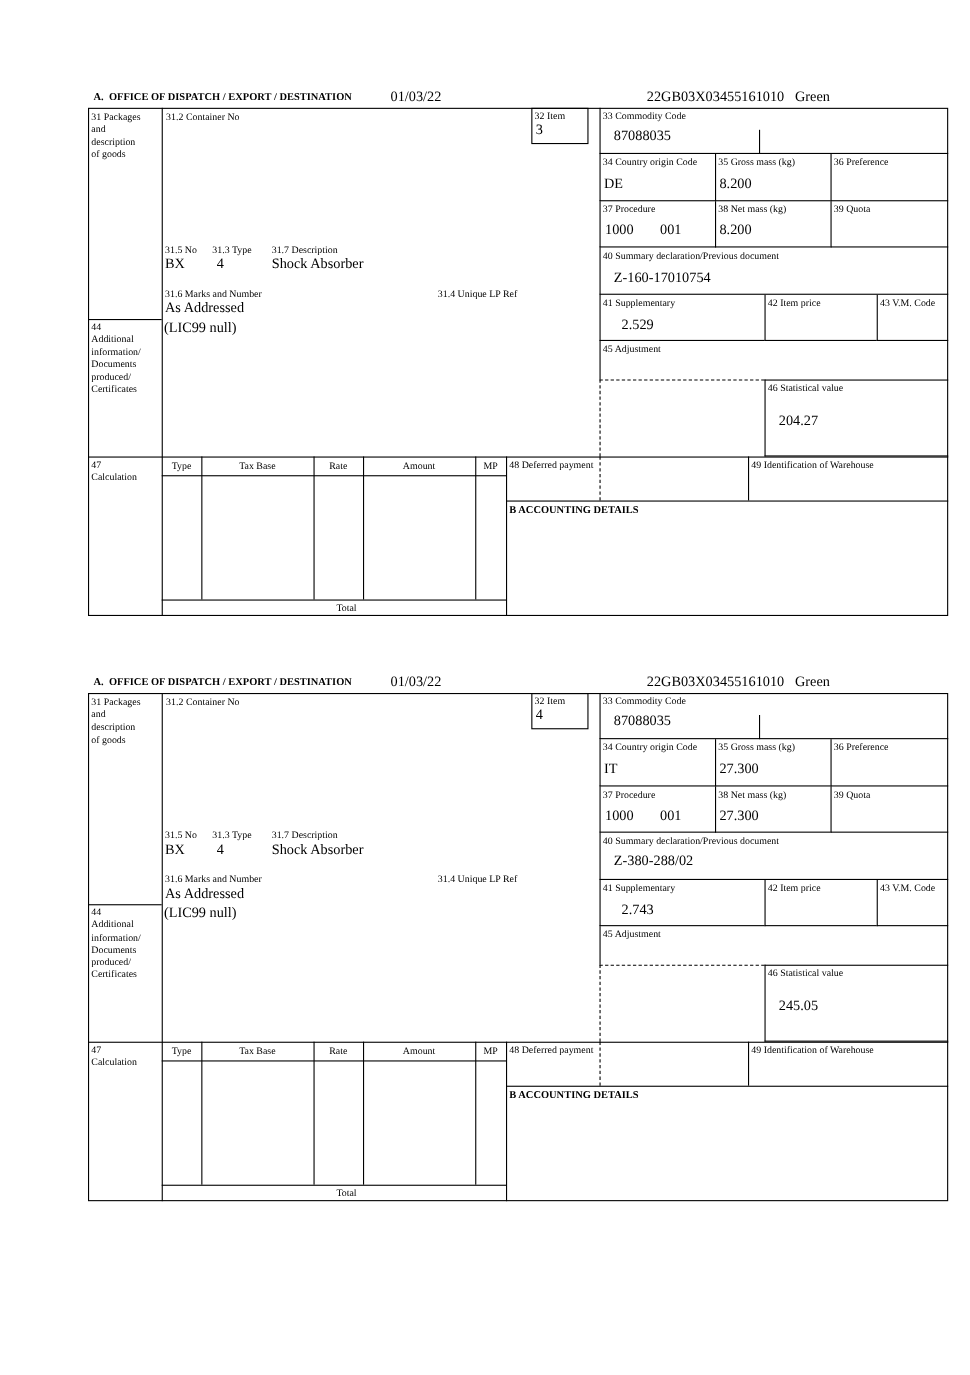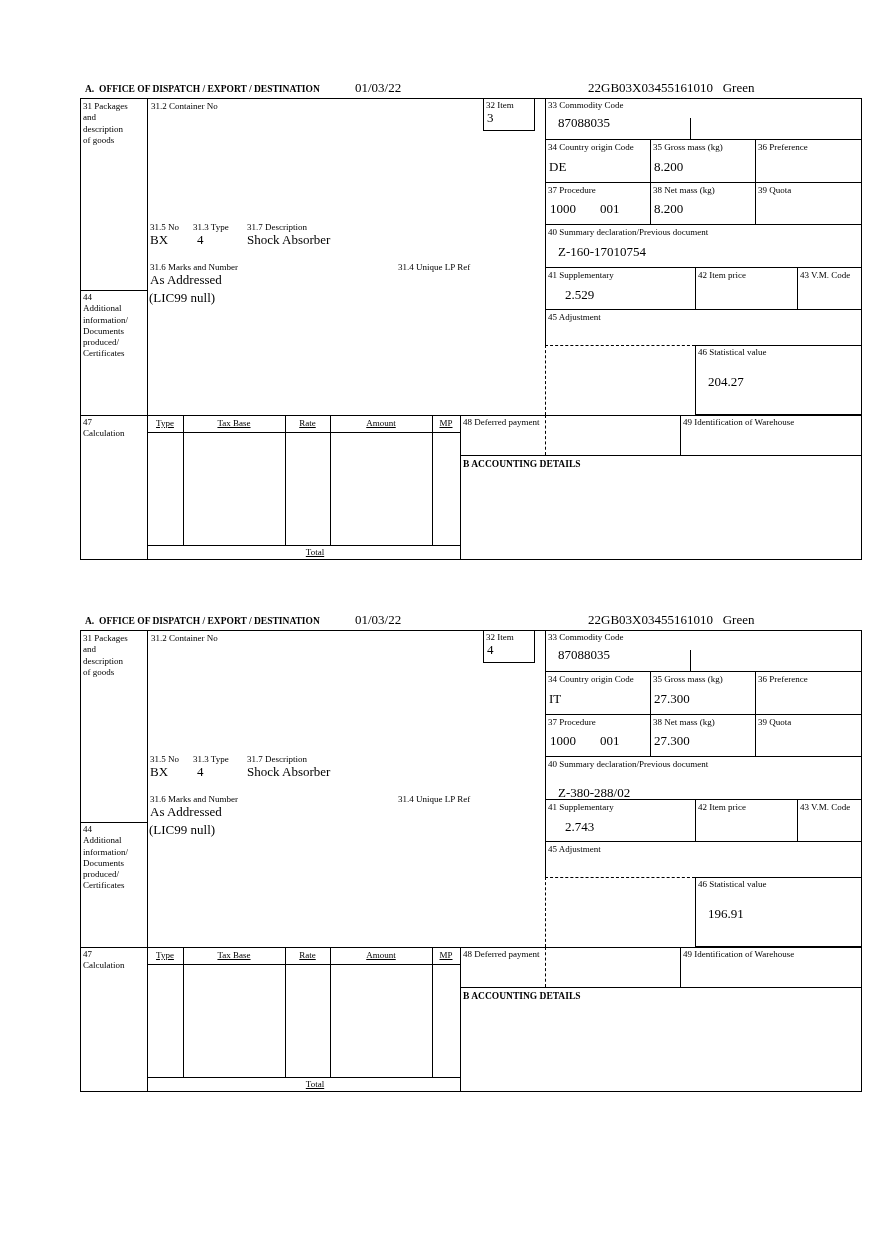--- a/index.html
+++ b/index.html
@@ -9,21 +9,21 @@
     font-family:"Liberation Serif", serif; color:#000;
     overflow:hidden;
   }
   .sec { position:absolute; left:80px; width:783px; height:481px; }
   .abs { position:absolute; }
   .lbl { font-size:9px; line-height:1.25; white-space:nowrap; }
   .val { font-size:13px; line-height:1.15; white-space:nowrap; }
   .bold { font-weight:bold; }
   .pre { white-space:pre-line; }
   .ps  { white-space:pre; }
-  .ctr { text-align:center;text-decoration:underline; }
+  .ctr { text-align:center; }
   .bx  { position:absolute; border:1px solid #000; }
   .blbb{ position:absolute; border-left:1px solid #000; border-bottom:1px solid #000; }
   .bl  { position:absolute; border-left:1px solid #000; }
   .bt  { position:absolute; border-top:1px solid #000; }
   .dlt { position:absolute; border-left:1px dashed #000; border-top:1px dashed #000; }
   .dl  { position:absolute; border-left:1px dashed #000; }
 </style>
 </head>
 <body>
 
@@ -193,21 +193,21 @@
 
   <div class="abs lbl" style="left:70px;top:142px">31.5 No</div>
   <div class="abs lbl" style="left:113px;top:142px">31.3 Type</div>
   <div class="abs lbl" style="left:167px;top:142px">31.7 Description</div>
   <div class="abs val" style="left:70px;top:153px">BX</div>
   <div class="abs val" style="left:117px;top:153px">4</div>
   <div class="abs val" style="left:167px;top:153px">Shock Absorber</div>
 
   <div class="blbb" style="left:465px;top:145px;width:317px;height:43px"></div>
   <div class="abs lbl" style="left:468px;top:147px">40 Summary declaration/Previous document</div>
-  <div class="abs val" style="left:478px;top:174px">Z-380-288/02</div>
+  <div class="abs val" style="left:478px;top:163px">Z-380-288/02</div>
 
   <div class="abs lbl" style="left:70px;top:182px">31.6 Marks and Number</div>
   <div class="abs lbl" style="left:318px;top:182px">31.4 Unique LP Ref</div>
   <div class="abs val" style="left:70px;top:193px">As Addressed</div>
 
   <div class="blbb" style="left:465px;top:188px;width:150px;height:42px"></div>
   <div class="abs lbl" style="left:468px;top:190px">41 Supplementary</div>
   <div class="abs val" style="left:485px;top:208px">2.743</div>
 
   <div class="blbb" style="left:615px;top:188px;width:102px;height:42px"></div>
@@ -225,21 +225,21 @@
   <div class="abs val" style="left:69px;top:211px">(LIC99 null)</div>
 
   <div class="bl" style="left:465px;top:230px;height:35px"></div>
   <div class="abs lbl" style="left:468px;top:232px">45 Adjustment</div>
 
   <div class="dlt" style="left:465px;top:265px;width:150px;height:70px"></div>
   <div class="dl" style="left:465px;top:335px;height:40px"></div>
 
   <div class="abs" style="left:615px;top:265px;width:167px;height:70px;border-left:1px solid #000;border-top:1px solid #000;border-bottom:1px solid #000"></div>
   <div class="abs lbl" style="left:618px;top:267px">46 Statistical value</div>
-  <div class="abs val" style="left:628px;top:295px">196.91</div>
+  <div class="abs val" style="left:628px;top:295px">245.05</div>
 
   <div class="abs lbl pre" style="left:3px;top:337px">47
 Calculation</div>
 
   <div class="bl" style="left:103px;top:335px;height:130px"></div>
   <div class="bl" style="left:205px;top:335px;height:130px"></div>
   <div class="bl" style="left:250px;top:335px;height:130px"></div>
   <div class="bl" style="left:352px;top:335px;height:130px"></div>
   <div class="bl" style="left:380px;top:335px;height:145px"></div>
   <div class="bl" style="left:600px;top:335px;height:40px"></div>

